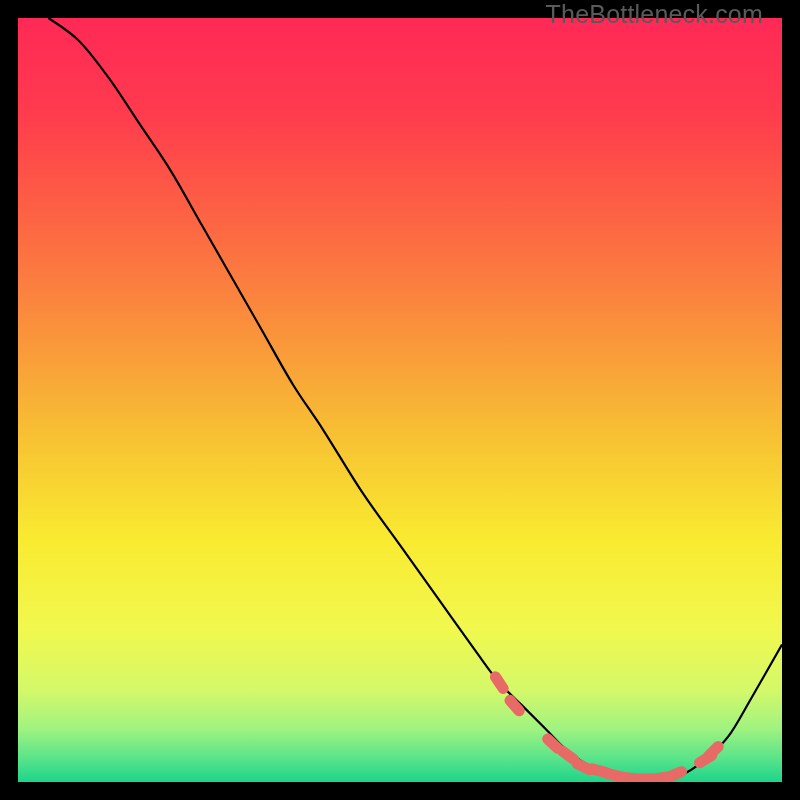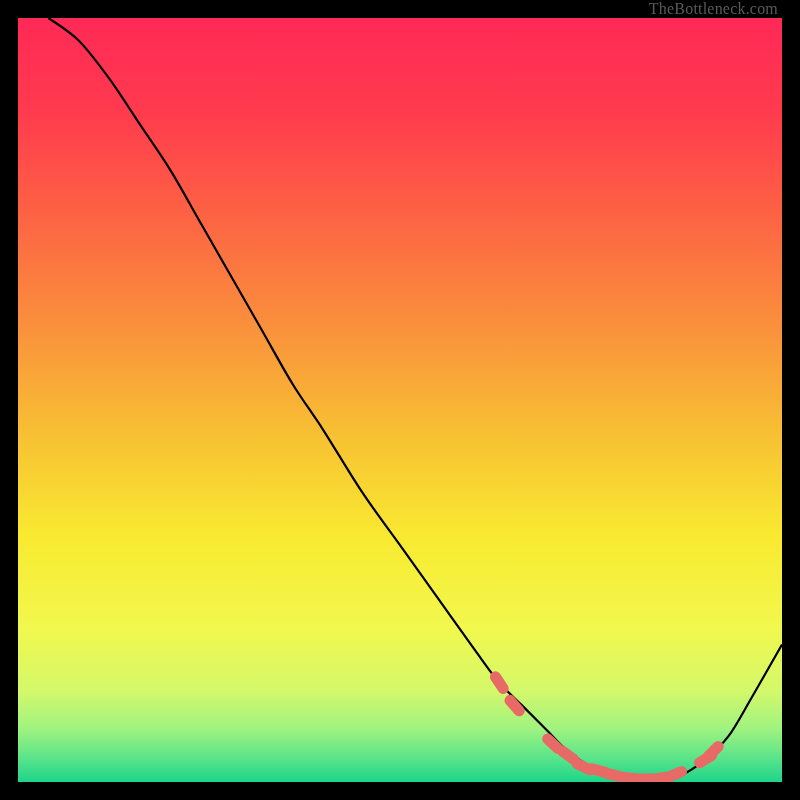--- a/index.html
+++ b/index.html
@@ -13,23 +13,23 @@
   .chart-container {
     position: absolute;
     left: 18px;
     top: 18px;
     width: 764px;
     height: 764px;
   }
   .watermark {
     position: absolute;
     top: 0;
-    right: 22px;
-    font-family: Liberation Serif, serif;
-    font-size: 16px;
+    right: 37px;
+    font-family: Liberation Sans, sans-serif;
+    font-size: 25px;
     color: #5a5a5a;
     font-weight: 500;
     z-index: 3;
     letter-spacing: 0.2px;
   }
   svg {
     display: block;
   }
 </style>
 </head>

